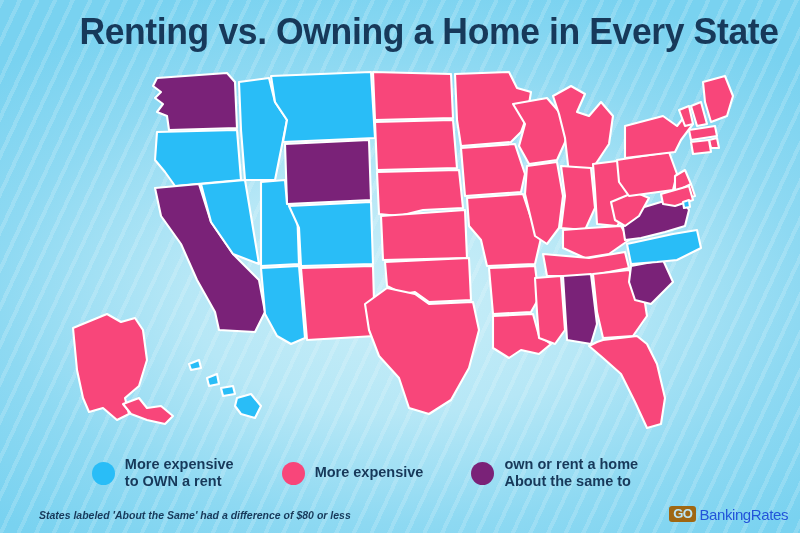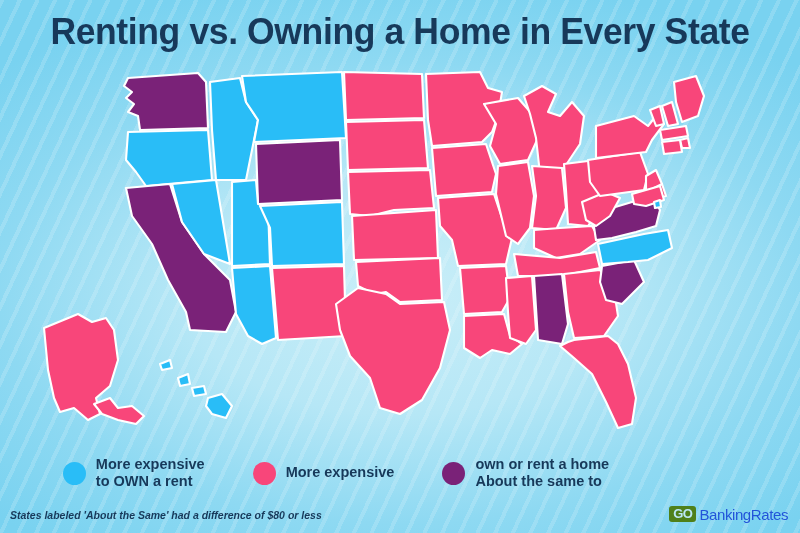--- a/index.html
+++ b/index.html
@@ -5,21 +5,21 @@
   html,body{margin:0;padding:0;}
   body{
     width:800px;height:533px;overflow:hidden;
     font-family:"Liberation Sans",sans-serif;
     position:relative;
     background:
       repeating-linear-gradient(115deg, rgba(255,255,255,0.16) 0px, rgba(255,255,255,0.16) 4px, rgba(255,255,255,0) 4px, rgba(255,255,255,0) 16px),
       radial-gradient(ellipse 70% 60% at 50% 55%, #c9eef8 0%, #b6e7f6 38%, #8ed9f2 72%, #79d2f0 100%);
     background-color:#8ed9f2;
   }
-  #stage{position:absolute;inset:0;}
+  #stage{position:absolute;inset:0;margin-left:29px;}
 
   
   .title{
     position:absolute;left:0;top:11px;width:800px;
     text-align:center;
     font-family:"Liberation Sans Narrow","Liberation Sans",sans-serif;
     font-weight:bold;
     font-size:37px;
     letter-spacing:-0.4px;
     color:#17395a;
@@ -60,21 +60,21 @@
     font-family:"Liberation Sans Narrow","Liberation Sans",sans-serif;
     font-style:italic;font-weight:bold;font-size:10.5px;
     color:#17395a;white-space:nowrap;
   }
   .logo{
     position:absolute;right:12px;top:506px;
     display:flex;align-items:center;gap:3px;
     opacity:0.95;
   }
   .logo-go{
-    background:#4d7c0f;color:#bfe8f6;
+    background:#a16207;color:#bfe8f6;
     font-family:"Liberation Sans Narrow","Liberation Sans",sans-serif;
     font-weight:bold;font-size:13px;letter-spacing:-0.5px;
     padding:1px 4px 2px 4px;border-radius:3px;line-height:1;
   }
   .logo-text{
     color:#1d4ed8;
     font-family:"Liberation Sans",sans-serif;
     font-weight:normal;font-size:15px;letter-spacing:-0.4px;line-height:1;
   }
 </style>

